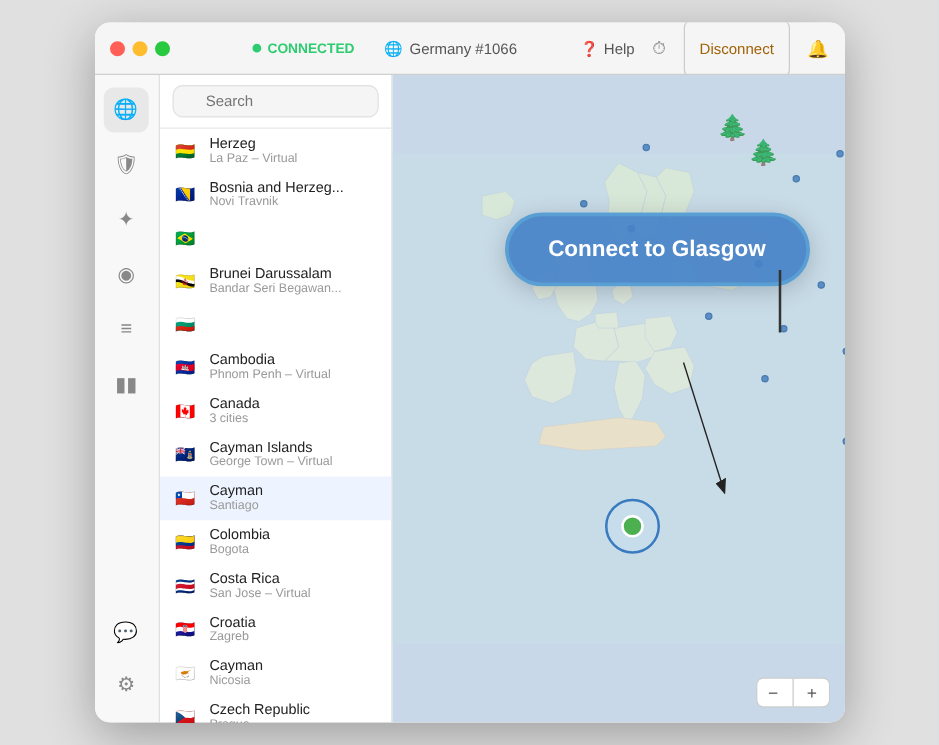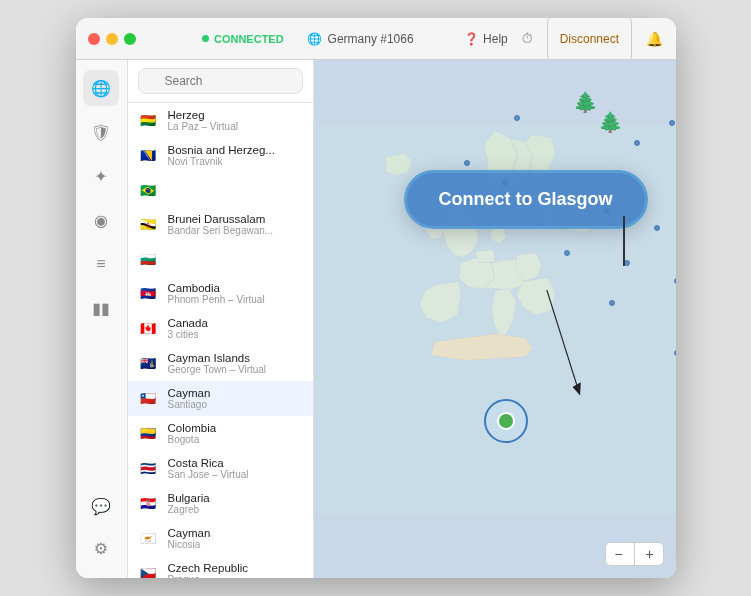--- a/index.html
+++ b/index.html
@@ -428,21 +428,21 @@
           <div class="country-item">
       <div class="flag-circle">🇨🇷</div>
       <div class="country-text">
         <div class="country-name">Costa Rica</div>
         <div class="country-city">San Jose – Virtual</div>
       </div>
     </div>
           <div class="country-item">
       <div class="flag-circle">🇭🇷</div>
       <div class="country-text">
-        <div class="country-name">Bulgaria</div>
+        <div class="country-name">Croatia</div>
         <div class="country-city">Zagreb</div>
       </div>
     </div>
           <div class="country-item">
       <div class="flag-circle">🇨🇾</div>
       <div class="country-text">
         <div class="country-name">Cayman</div>
         <div class="country-city">Nicosia</div>
       </div>
     </div>

